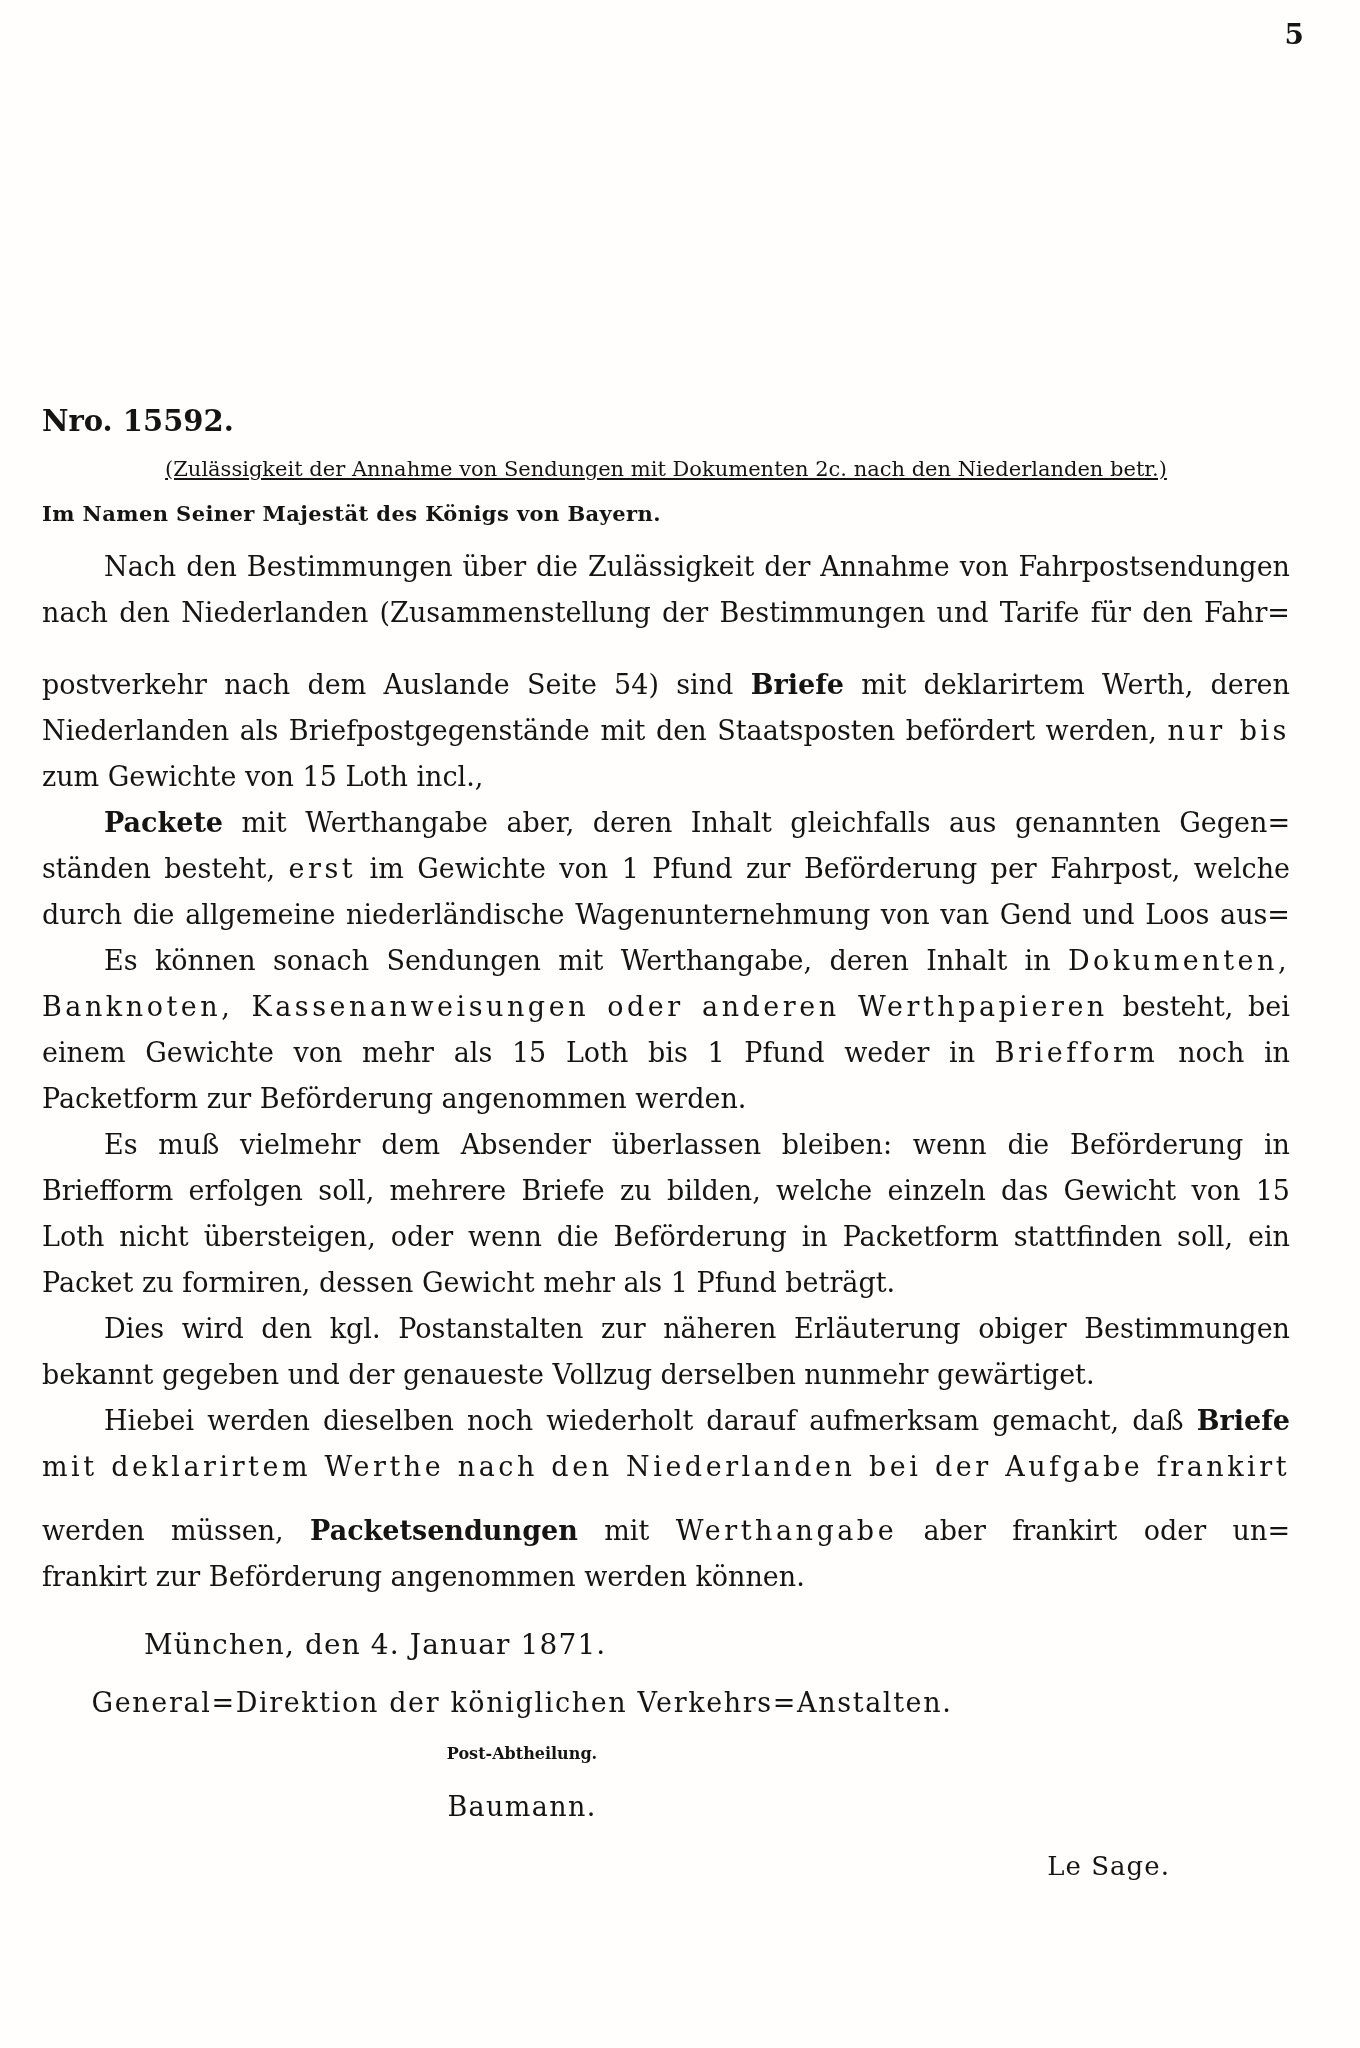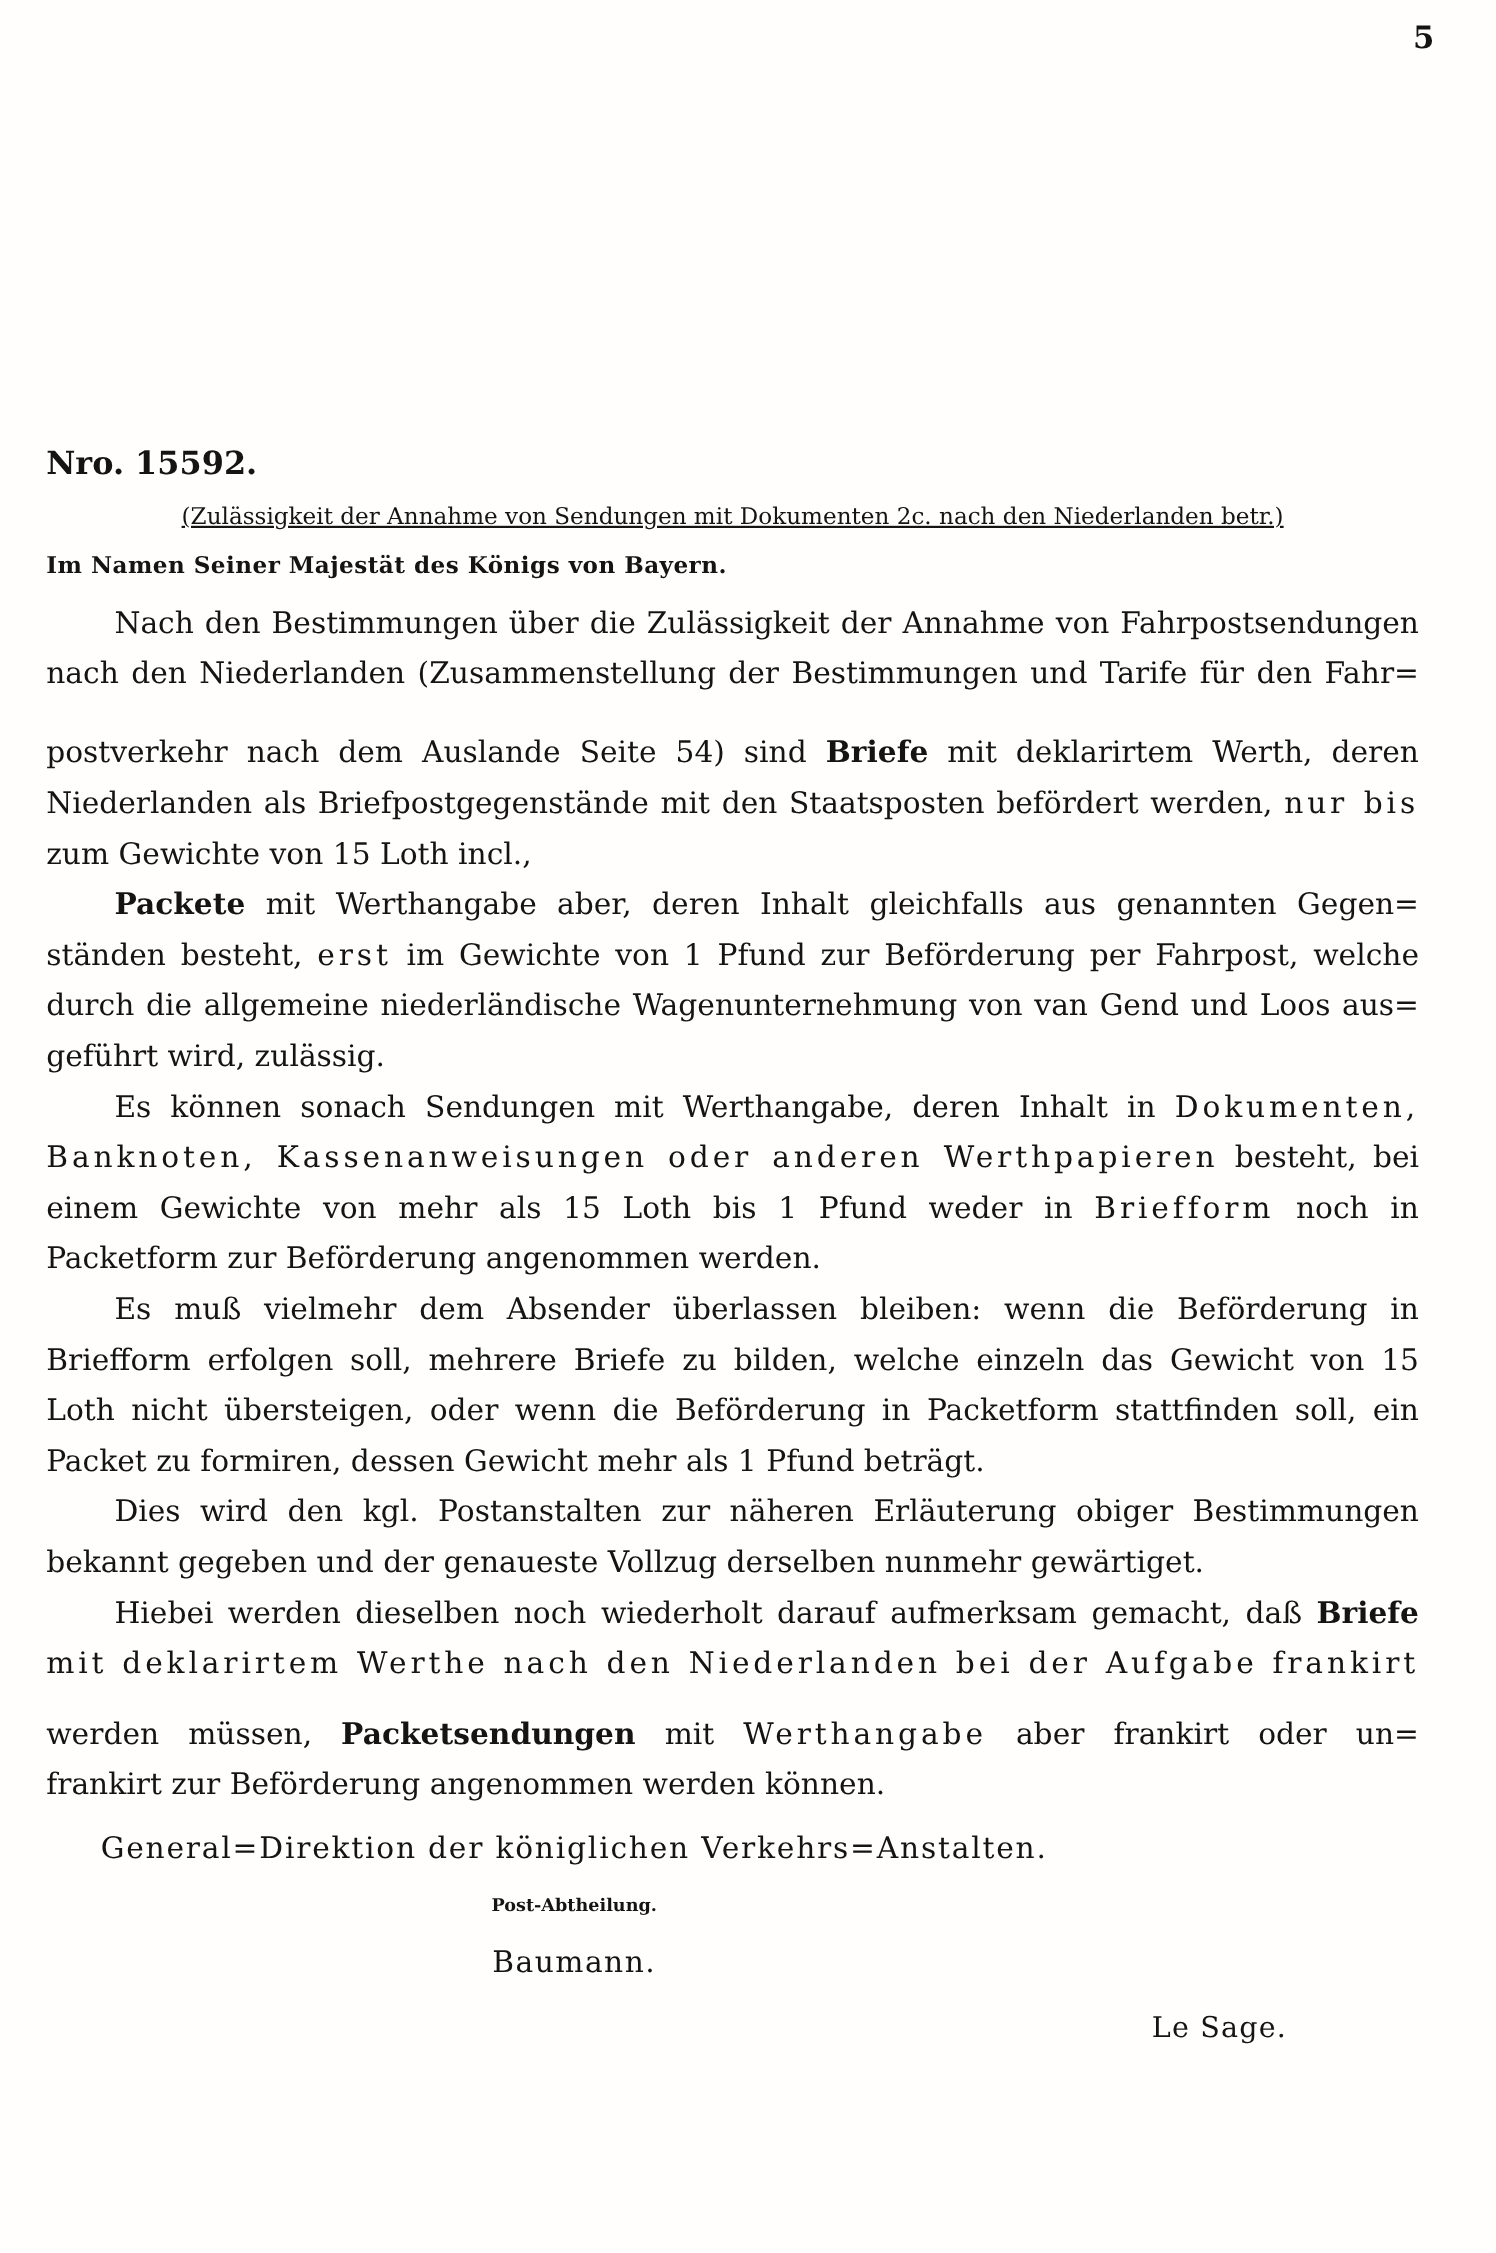--- a/index.html
+++ b/index.html
@@ -107,36 +107,36 @@
     <div class="royal">Im Namen Seiner Majestät des Königs von Bayern.</div>
     <div id="doc-body">
         <div class="line just ind"><span>Nach den Bestimmungen über die Zulässigkeit der Annahme von Fahrpostsendungen</span></div>
         <div class="line just"><span>nach den Niederlanden (Zusammenstellung der Bestimmungen und Tarife für den Fahr=</span></div>
         <div class="line just gap-lg"><span>postverkehr nach dem Auslande Seite 54) sind </span><span class="bold">Briefe</span><span> mit deklarirtem Werth, deren</span></div>
         <div class="line just"><span>Niederlanden als Briefpostgegenstände mit den Staatsposten befördert werden, </span><span class="sperr">nur bis</span></div>
         <div class="line"><span>zum Gewichte von 15 Loth incl.,</span></div>
         <div class="line just ind"><span class="bold">Packete</span><span> mit Werthangabe aber, deren Inhalt gleichfalls aus genannten Gegen=</span></div>
         <div class="line just"><span>ständen besteht, </span><span class="sperr">erst</span><span> im Gewichte von 1 Pfund zur Beförderung per Fahrpost, welche</span></div>
         <div class="line just"><span>durch die allgemeine niederländische Wagenunternehmung von van Gend und Loos aus=</span></div>
-        <div class="line"><span>geführt wird, zulässig.</span></div>
         <div class="line just ind"><span>Es können sonach Sendungen mit Werthangabe, deren Inhalt in </span><span class="sperr">Dokumenten,</span></div>
         <div class="line just"><span class="sperr">Banknoten, Kassenanweisungen oder anderen Werthpapieren</span><span> besteht, bei</span></div>
         <div class="line just"><span>einem Gewichte von mehr als 15 Loth bis 1 Pfund weder in </span><span class="sperr">Briefform</span><span> noch in</span></div>
         <div class="line"><span>Packetform zur Beförderung angenommen werden.</span></div>
         <div class="line just ind"><span>Es muß vielmehr dem Absender überlassen bleiben: wenn die Beförderung in</span></div>
         <div class="line just"><span>Briefform erfolgen soll, mehrere Briefe zu bilden, welche einzeln das Gewicht von 15</span></div>
         <div class="line just"><span>Loth nicht übersteigen, oder wenn die Beförderung in Packetform stattfinden soll, ein</span></div>
         <div class="line"><span>Packet zu formiren, dessen Gewicht mehr als 1 Pfund beträgt.</span></div>
         <div class="line just ind"><span>Dies wird den kgl. Postanstalten zur näheren Erläuterung obiger Bestimmungen</span></div>
         <div class="line"><span>bekannt gegeben und der genaueste Vollzug derselben nunmehr gewärtiget.</span></div>
         <div class="line just ind"><span>Hiebei werden dieselben noch wiederholt darauf aufmerksam gemacht, daß </span><span class="bold">Briefe</span></div>
         <div class="line just"><span class="sperr">mit deklarirtem Werthe nach den Niederlanden bei der Aufgabe frankirt</span></div>
         <div class="line just gap-md"><span>werden müssen, </span><span class="bold">Packetsendungen</span><span> mit </span><span class="sperr">Werthangabe</span><span> aber frankirt oder un=</span></div>
         <div class="line"><span>frankirt zur Beförderung angenommen werden können.</span></div>
       </div>
+    <div class="dateline">München, den 4. Januar 1871.</div>
     <div class="sigblock">
       <div class="authority">General=Direktion der königlichen Verkehrs=Anstalten.</div>
       <div class="dept">Post-Abtheilung.</div>
       <div class="signer">Baumann.</div>
     </div>
     <div class="countersig">Le Sage.</div>
   </div>
 </div>
 
 </body></html>

